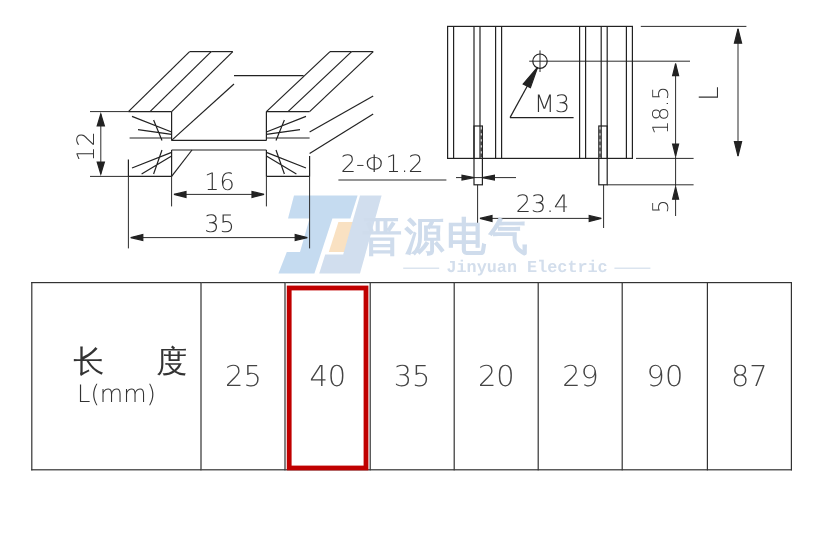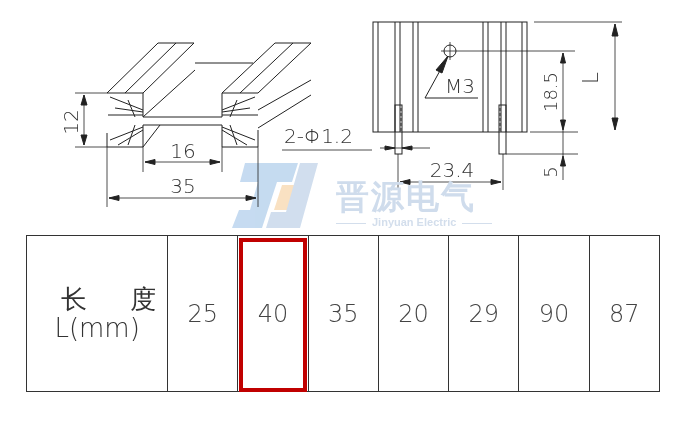--- a/index.html
+++ b/index.html
@@ -1,28 +1,28 @@
 <!DOCTYPE html>
 <html><head>
 <meta charset="utf-8">
 <style>
   html,body{margin:0;padding:0;background:#ffffff;}
   body{width:700px;height:444px;position:relative;overflow:hidden;font-family:"DejaVu Sans",sans-serif;}
   svg{position:absolute;left:0;top:0;}
   .dim{font-family:"DejaVu Sans",sans-serif;font-weight:200;fill:#333;}
-  .wm-cn{position:absolute;left:336px;top:175px;font-family:"DejaVu Sans",sans-serif;font-weight:bold;font-size:33px;color:#cfdcec;letter-spacing:2px;}
-  .wm-en{position:absolute;left:330px;top:216px;font-family:Liberation Sans, sans-serif;font-weight:bold;font-size:11px;color:#d3deec;white-space:nowrap;}
+  .wm-cn{position:absolute;left:302px;top:175px;font-family:"DejaVu Sans",sans-serif;font-weight:bold;font-size:33px;color:#cfdcec;letter-spacing:2px;}
+  .wm-en{position:absolute;left:330px;top:216px;font-family:Liberation Mono, monospace;font-weight:bold;font-size:14px;color:#d3deec;white-space:nowrap;}
   .wm-en:before,.wm-en:after{content:"";display:inline-block;width:30px;height:1px;background:#d3deec;vertical-align:middle;margin:0 6px;}
   table.spec{position:absolute;left:26px;top:235px;border-collapse:collapse;width:634px;height:157px;}
   table.spec td{border:1.4px solid #333;text-align:center;vertical-align:middle;font-family:"DejaVu Sans",sans-serif;font-weight:200;color:#444;font-size:24px;padding:0;}
   table.spec td.hdr{width:141px;font-size:26px;line-height:1.1;color:#333;}
   table.spec td.val{width:70px;}
   .hdr .cn{display:block;letter-spacing:3px;}
   .hdr .cn-spread{display:flex;justify-content:space-between;padding:0 8px 0 34px;}
-  .hdr .unit{display:block;font-size:26px;}
+  .hdr .unit{display:block;font-size:20px;}
   .hl{position:absolute;left:239px;top:238px;width:60px;height:146px;border:4px solid #c00000;}
 </style>
 </head>
 <body>
 
 <svg width="700" height="444" viewBox="0 0 700 444">
 
   <g opacity="0.85">
     <polygon points="245,163 298,163 292,182 277,182 262,228 232,228 239,210 250,210 258,182 240,182" fill="#bcd5ee"></polygon>
     <polygon points="282,185 296,185 288,210 274,210" fill="#f8dcb8"></polygon>

